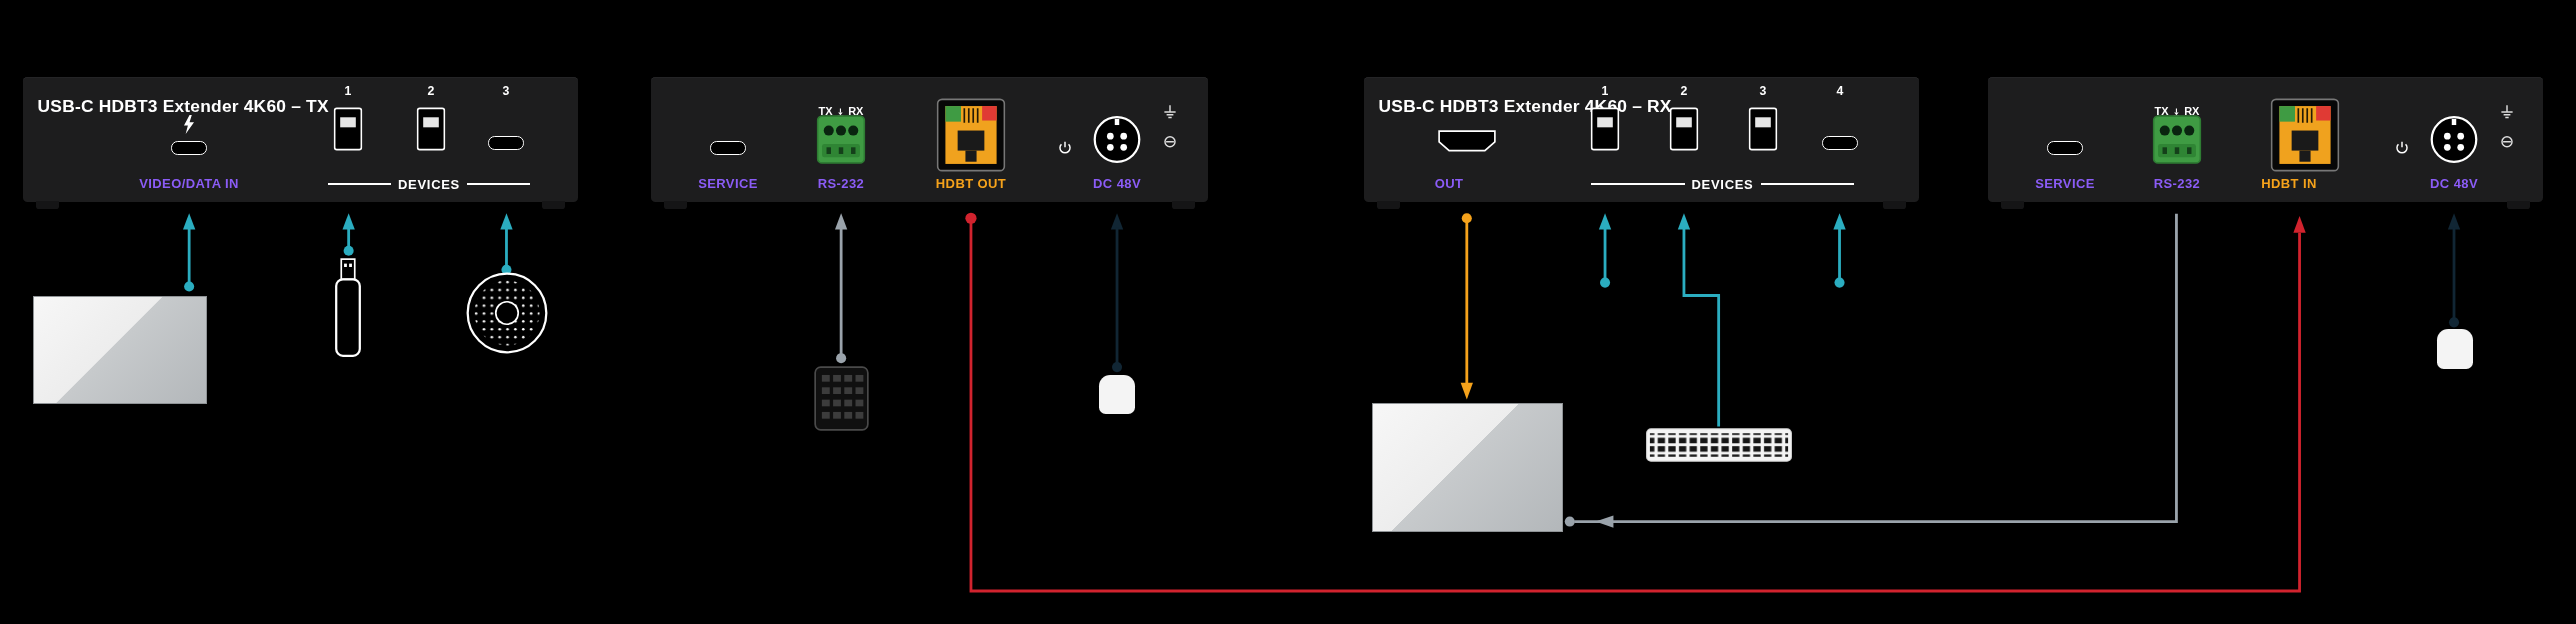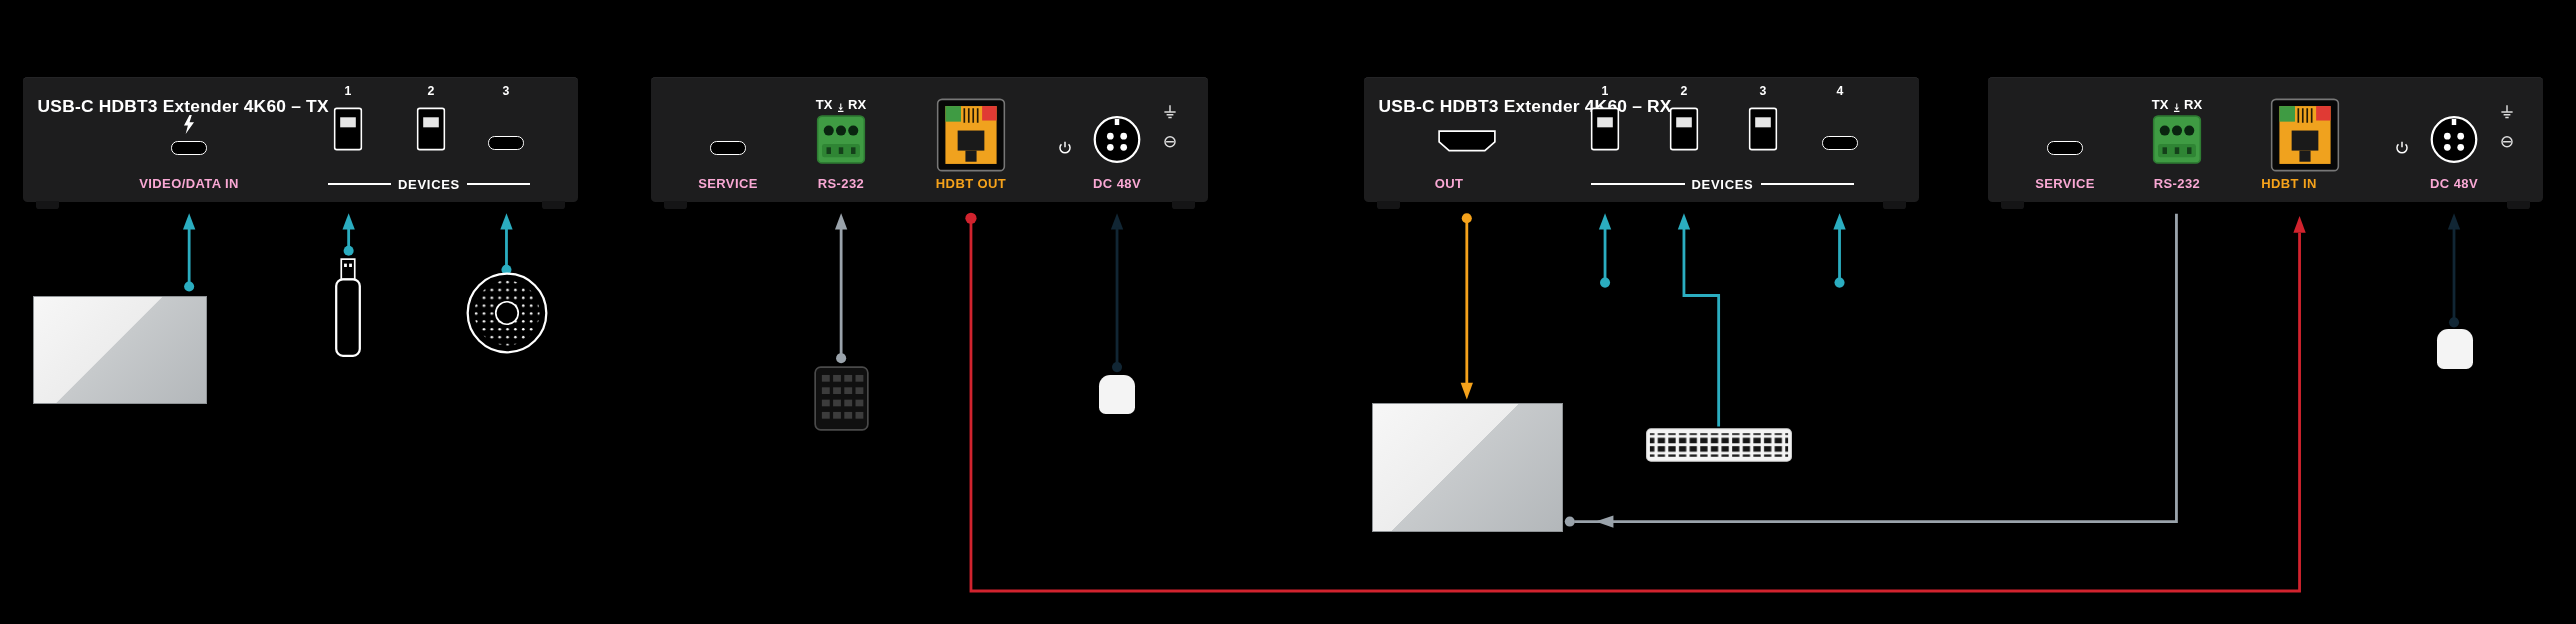--- a/index.html
+++ b/index.html
@@ -6,33 +6,33 @@
   body{position:relative;width:2576px;height:624px;overflow:hidden;
        font-family:"Liberation Sans", sans-serif;}
 
   
   .panel{position:absolute;top:77px;height:125px;background:var(--c-panel_bg,#1d1d1e);
          border-radius:4.5px;box-shadow:inset 0 0.6px 0 #2c2c2e;}
   .tab{position:absolute;bottom:-6.7px;width:22.4px;height:7.8px;background:#151516;
        border-radius:0 0 2.8px 2.8px;}
   .title{position:absolute;left:14.6px;top:19px;color:#fff;font-size:17.4px;font-weight:bold;
          letter-spacing:0.2px;white-space:nowrap;}
-  .plabel{position:absolute;top:99px;transform:translateX(-50%);color:#f9a8d4;font-size:13px;
+  .plabel{position:absolute;top:99px;transform:translateX(-50%);color:#8b5cf6;font-size:13px;
           font-weight:bold;letter-spacing:0.4px;white-space:nowrap;}
   .plabel.orange{color:var(--c-hdbt_label,#f5a21b);text-align:right;}
   .pnum{position:absolute;top:6.7px;transform:translateX(-50%);color:#fff;font-size:12.3px;
         font-weight:bold;}
   .cx{position:absolute;transform:translateX(-50%);}
   .usbc{position:absolute;transform:translateX(-50%);width:34px;height:12.3px;border:1.7px solid #fff;
         border-radius:6.7px;background:#000;}
   .devrow{position:absolute;top:100px;height:14.6px;display:flex;align-items:center;gap:7px;}
   .devrow .rule{flex:1;height:1.7px;background:#fff;}
   .devrow .devtext{color:#fff;font-size:13px;font-weight:bold;letter-spacing:0.7px;}
-  .pins{position:absolute;transform:translateX(-50%);top:20px;display:flex;align-items:flex-end;
-        gap:3.9px;color:#fff;font-size:13px;font-weight:bold;}
+  .pins{position:absolute;transform:translateX(-50%);top:28px;display:flex;align-items:flex-end;
+        gap:3.9px;color:#fff;font-size:11px;font-weight:bold;}
 
   
   .wires{position:absolute;left:0;top:0;}
   .wires path{fill:none;stroke-width:5px;}
   .wires .teal path{stroke:var(--c-teal,#2badc0);}
   .wires .teal polygon,.wires .teal circle{fill:var(--c-teal,#2badc0);}
   .wires .orange path{stroke:var(--c-orange,#f5a21b);}
   .wires .orange polygon,.wires .orange circle{fill:var(--c-orange,#f5a21b);}
   .wires .red path{stroke:var(--c-red,#d1232e);}
   .wires .red polygon,.wires .red circle{fill:var(--c-red,#d1232e);}

